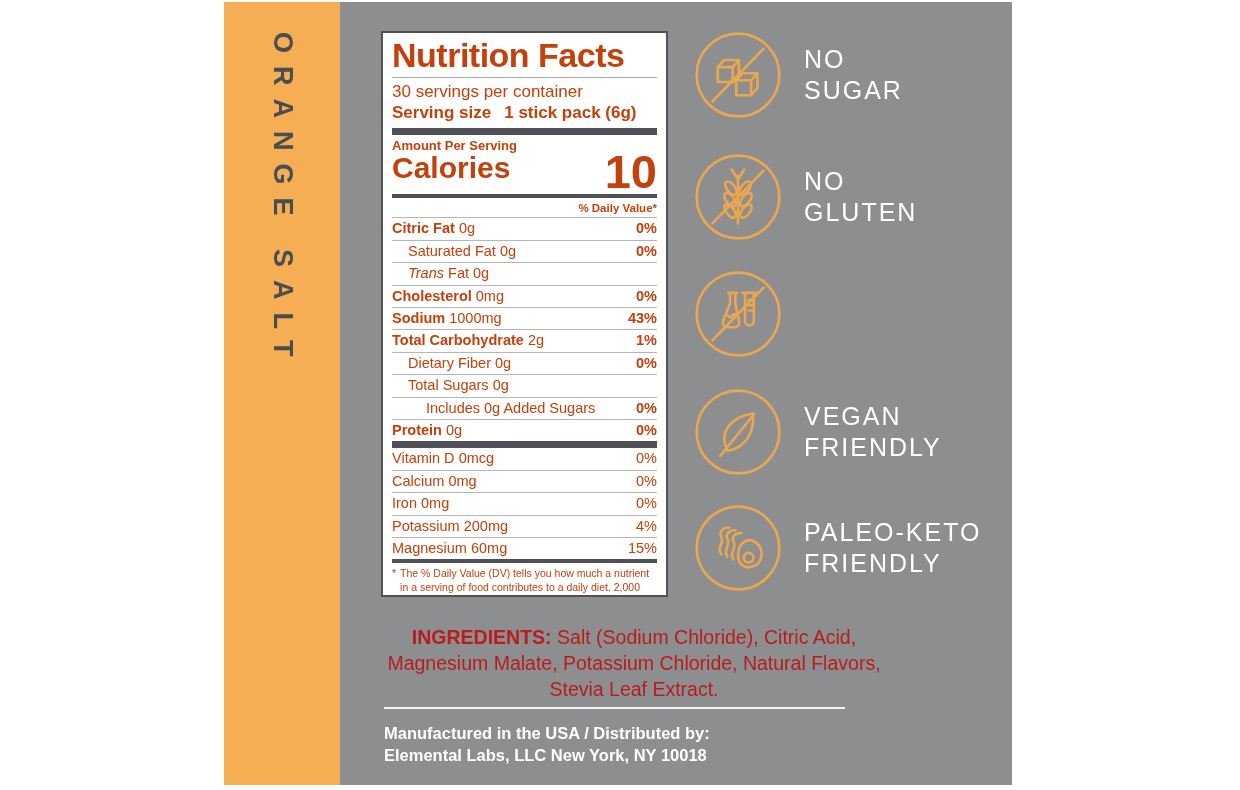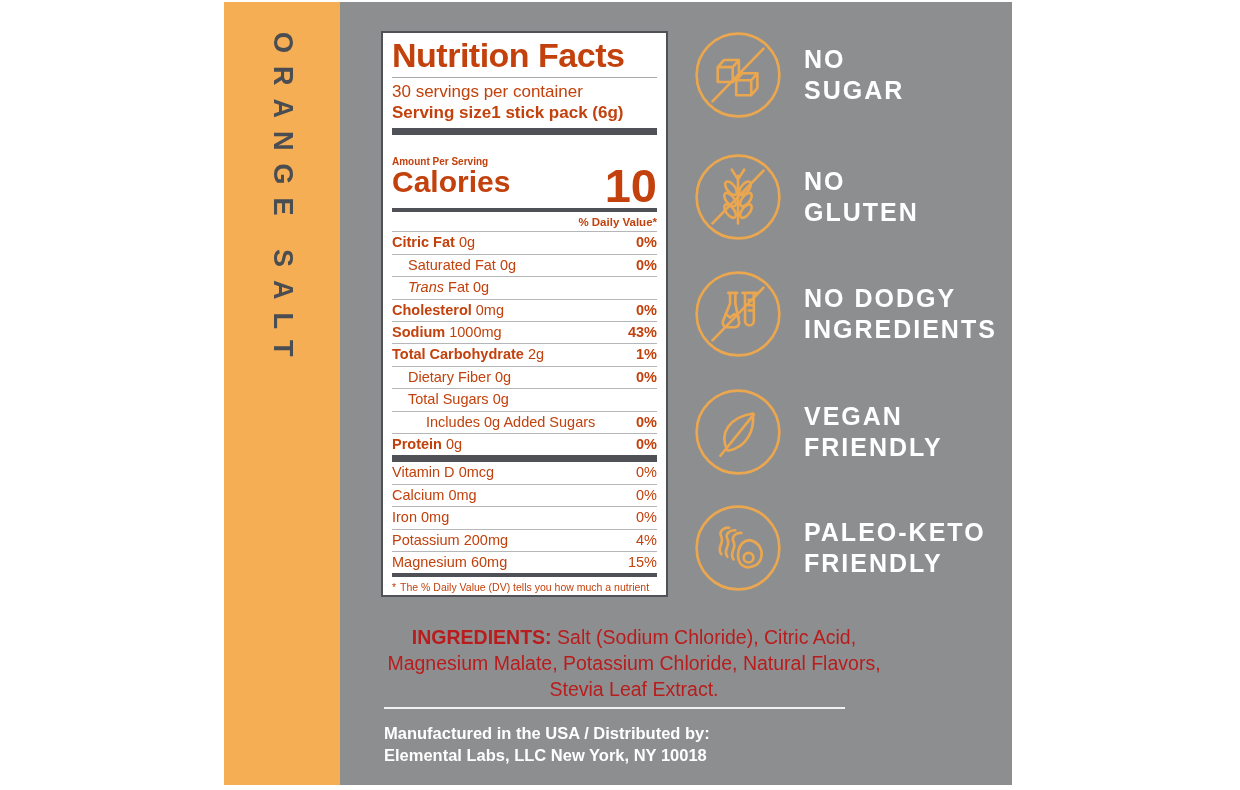--- a/index.html
+++ b/index.html
@@ -14,41 +14,41 @@
 
   
   .gray-panel { position:absolute; left:340px; top:2px; width:672px; height:783px; background:#8D8E90; }
 
   
   .nf { position:absolute; left:381px; top:31px; width:287px; height:566px; background:#ffffff;
         border:2px solid #4F5156; color:#c2410c; padding:5px 9px 4px 9px; overflow:hidden; }
   .nf-title { font-size:34px; font-weight:900; letter-spacing:-0.5px; line-height:1.05;
         border-bottom:1px solid #a8a9ab; padding-bottom:3px; }
   .nf-servings { font-size:17px; padding-top:3px; line-height:1.25; }
-  .nf-serving-size { display:flex; font-size:17px; font-weight:bold; padding:1px 0 5px 0; }
+  .nf-serving-size { display:flex; gap:13px; font-size:17px; font-weight:bold; padding:1px 0 5px 0; }
   .bar7 { height:7px; background:#4F5156; }
   .bar4 { height:4px; background:#4F5156; }
-  .nf-aps { font-size:10px; font-weight:bold; margin-top:21px; }
+  .nf-aps { font-size:13px; font-weight:bold; margin-top:3px; }
   .nf-cal-row { display:flex; justify-content:space-between; padding-bottom:3px; }
   .nf-cal-label { font-size:30px; font-weight:900; line-height:1; }
   .nf-cal-value { font-size:47px; font-weight:900; line-height:0.82; }
   .nf-dv-header { text-align:right; font-size:11.5px; font-weight:bold; padding:4px 0 3px 0; }
   .nf-row { display:flex; justify-content:space-between; align-items:baseline;
         border-top:1px solid #b5b6b8; padding:2px 0; font-size:14.5px; line-height:1.2; }
   .nf-row.no-line { border-top:none;gap:40px; }
   .ind1 { padding-left:16px; }
   .ind2 { padding-left:34px; }
   .dv-b { font-weight:bold; }
   .nf-foot { display:flex; gap:4px; font-size:10.5px; line-height:1.3; padding-top:4px; }
 
   
   .claim { position:absolute; left:694px; display:flex; align-items:center; gap:22px; }
   .claim-icon svg { display:block; width:88px; height:88px; }
   .claim-label { display:flex; flex-direction:column; color:#ffffff; font-size:25px;
-        font-weight:700; letter-spacing:2px; line-height:1.26; white-space:nowrap; }
+        font-weight:400; letter-spacing:2px; line-height:1.26; white-space:nowrap; }
 
   
   .ingredients { position:absolute; left:384px; top:624px; width:500px; color:#b91c1c;
         font-size:19.5px; line-height:26px;text-align:center; }
   .ingredients b { font-weight:bold; }
   .divider { position:absolute; left:384px; top:707px; width:461px; height:2px; background:#f2f2f2; }
   .distribution { position:absolute; left:384px; top:722px; color:#ffffff; font-size:16.5px;
         font-weight:600; line-height:22px; }
 </style>
 </head>
@@ -188,24 +188,20 @@
     <span class="claim-icon">
       <svg viewBox="0 0 100 100" fill="none" stroke="#EBA74F" stroke-width="3" stroke-linecap="round" stroke-linejoin="round">
         <circle cx="50" cy="50" r="47"></circle>
         <path d="M39 26 h10 M41 26 v12 L33 58 a5 5 0 0 0 5 7 h8 a5 5 0 0 0 5 -7 L47 38 V26"></path>
         <path d="M36 50 l5 4 5 -4 5 4"></path>
         <path d="M55 26 h16 M58 26 v32 a5 5 0 0 0 10 0 V26"></path>
         <path d="M62 34 h6 M62 40 h6 M62 46 h6"></path>
         <path d="M79 20 L21 80"></path>
       </svg>
     </span>
-    <div class="claim-label">
-      <span>NO DODGY</span>
-      <span>INGREDIENTS</span>
-    </div>
   </div>
 
   <div class="claim" style="top:388px">
     <span class="claim-icon">
       <svg viewBox="0 0 100 100" fill="none" stroke="#EBA74F" stroke-width="3" stroke-linecap="round" stroke-linejoin="round">
         <circle cx="50" cy="50" r="47"></circle>
         <path d="M38 71 C28 52 40 33 67 29 C69 51 58 67 40 71 Z"></path>
         <path d="M30 77 C42 62 55 46 68 30"></path>
       </svg>
     </span>

